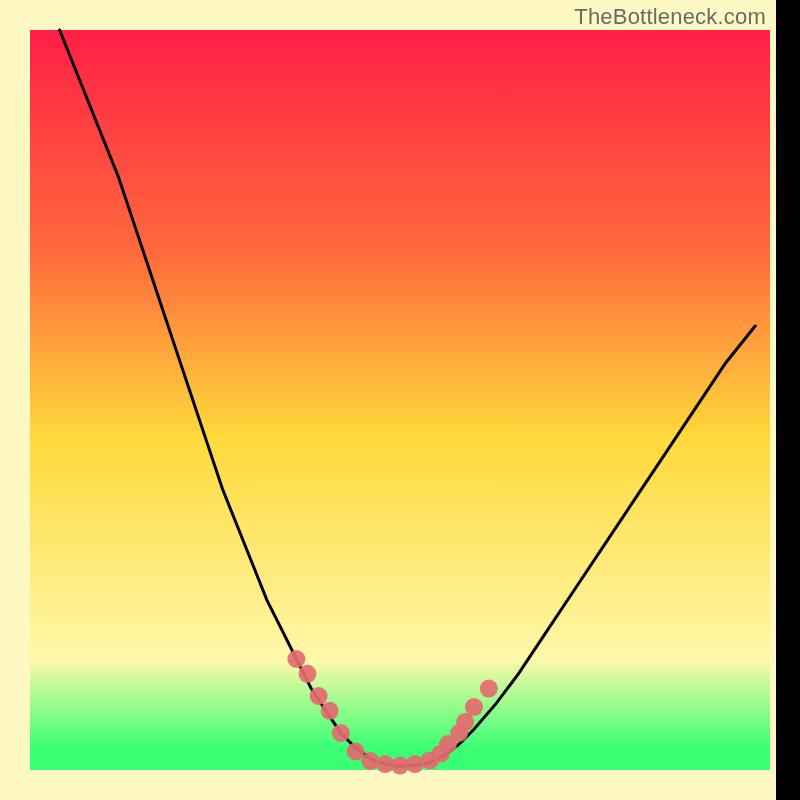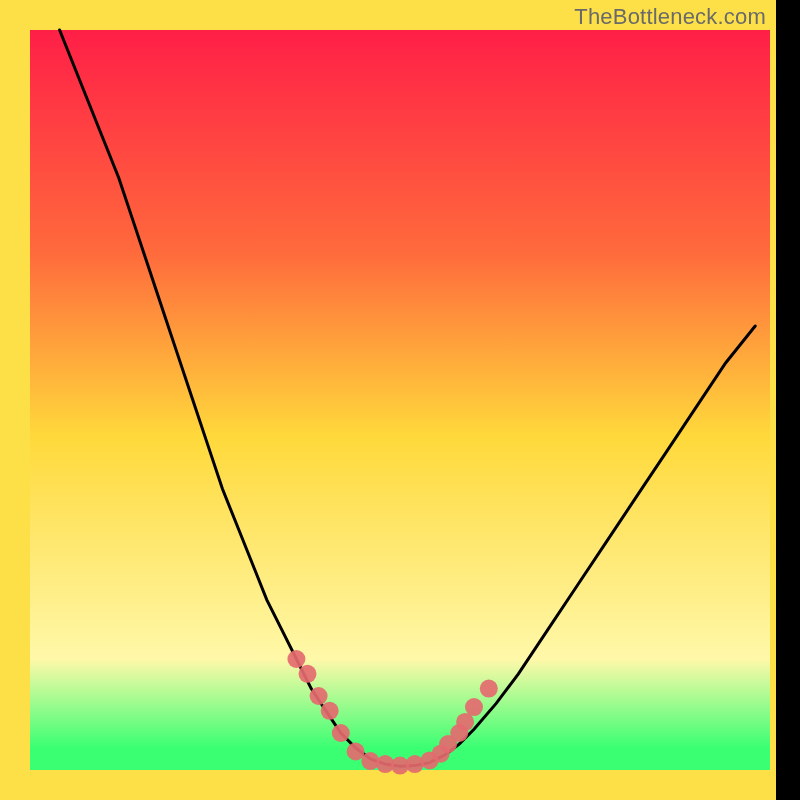--- a/index.html
+++ b/index.html
@@ -10,21 +10,21 @@
     background: #000;
     overflow: hidden;
     font-family: Arial, Helvetica, sans-serif;
   }
   .frame {
     position: absolute;
     left: 0;
     top: 0;
     width: 776px;
     height: 800px;
-    background: #fde047;
+    background: #fef9c3;
   }
   .watermark {
     position: absolute;
     top: 4px;
     right: 10px;
     color: #6a6a6a;
     font-size: 22px;
     font-weight: 500;
     letter-spacing: 0.2px;
     z-index: 10;

